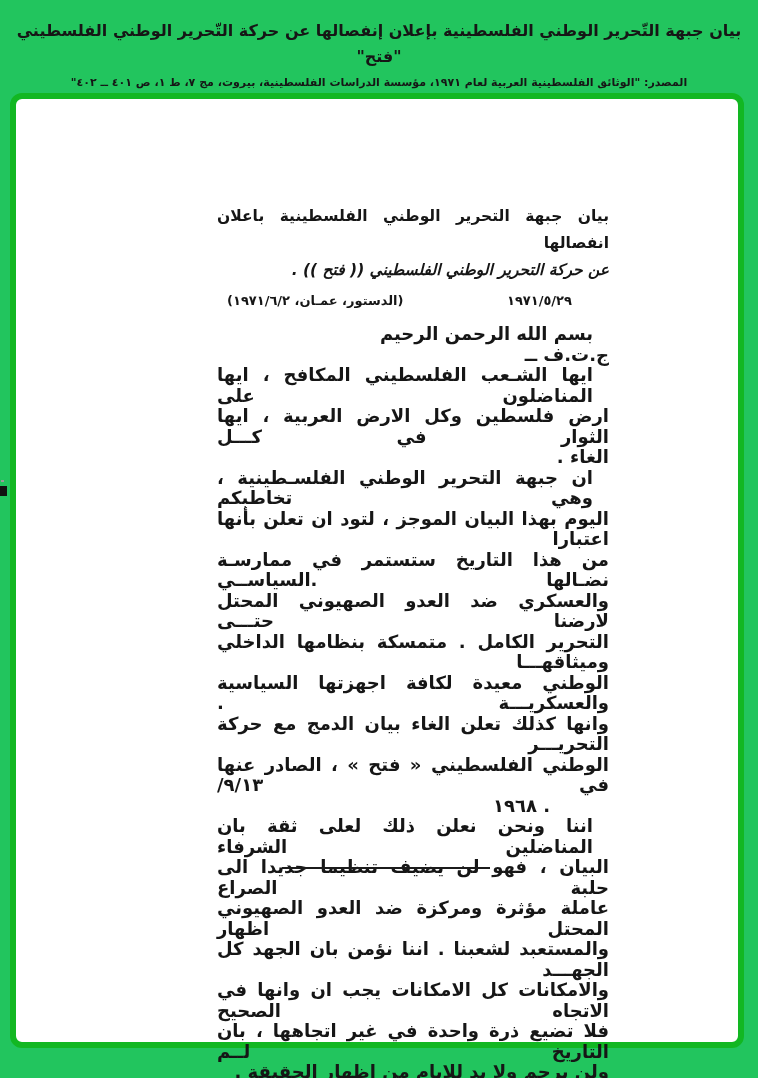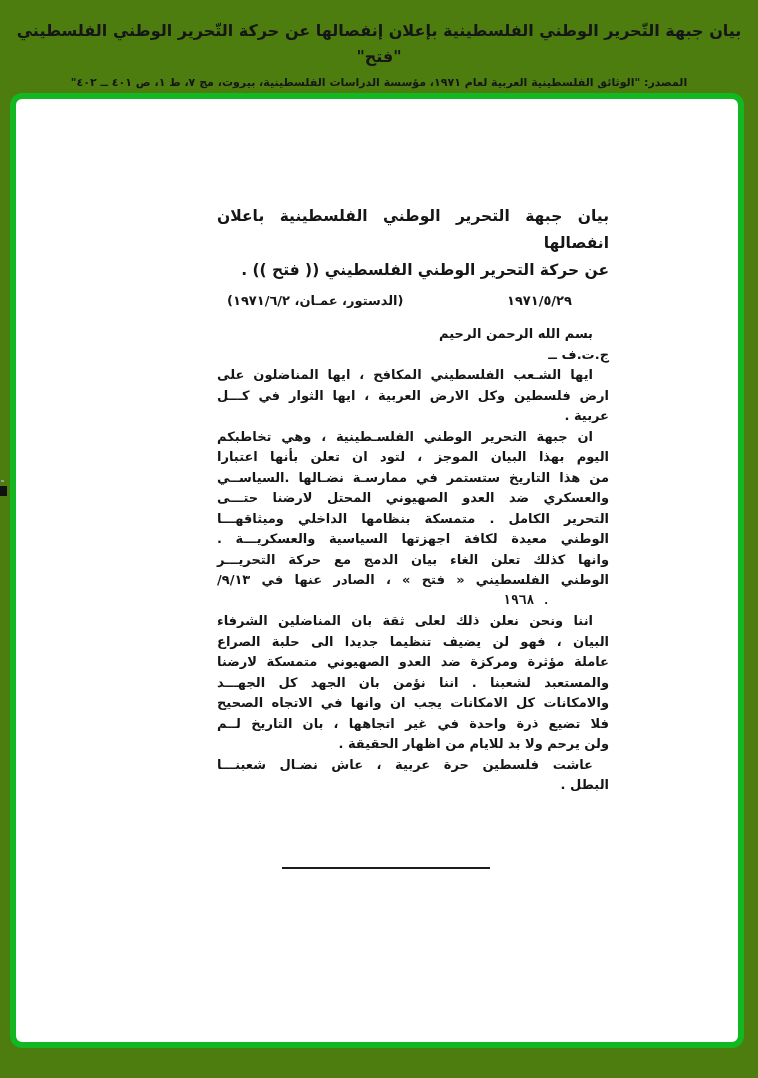--- a/index.html
+++ b/index.html
@@ -1,49 +1,49 @@
 <!DOCTYPE html>
 <html lang="ar"><head>
 <meta charset="utf-8">
 <style>
   html,body{margin:0;padding:0;background:#ffffff;}
   .canvas{
-    position:relative;width:758px;height:1078px;background:#4d7c0f;overflow:hidden;
+    position:relative;width:758px;height:1078px;background:#22c55e;overflow:hidden;
     font-family:"DejaVu Sans",sans-serif;color:#161616;
   }
   
   .top{position:absolute;top:18px;left:0;right:0;text-align:center;direction:rtl;}
   .h1{font-size:16px;line-height:26px;font-weight:bold;}
   .h2{font-size:11px;line-height:17px;font-weight:bold;margin-top:4px;}
   
   .frame{
     position:absolute;left:10px;top:93px;width:722px;height:943px;
     border:6px solid #12b722;border-radius:12px;background:#ffffff;
   }
   
   .col{position:absolute;left:169px;top:104px;width:392px;direction:rtl;margin-left:32px;}
   .t1{
     font-size:15.5px;line-height:27px;font-weight:bold;
     text-align:justify;text-align-last:justify;
   }
-  .t2{font-size:15.5px;line-height:27px;font-weight:bold;text-align:right;}
+  .t2{font-size:15.5px;line-height:27px;font-weight:bold;text-align:right;font-style:italic;}
   .dateline{
     margin-top:7px;display:flex;justify-content:space-between;direction:rtl;
     font-size:13px;line-height:20px;font-weight:bold;
   }
   .date{margin-right:37px;}
   .attrib{margin-left:10px;}
   .body{margin-top:13px;}
   .bline{
-    direction:rtl;font-size:13px;line-height:20.5px;font-weight:bold;
+    direction:rtl;font-size:18px;line-height:20.5px;font-weight:bold;
     text-align:right;
   }
   .bline.full,.bline.indent-full{text-align:justify;text-align-last:justify;}
   .bline.indent,.bline.indent-full{padding-right:16px;}
-  .bline.indent2{padding-right:59px;font-family:Liberation Mono, monospace;}
+  .bline.indent2{padding-right:59px;}
   .rule{position:absolute;left:266px;top:768px;width:208px;height:2px;background:#1b1b1b;}
   
   .artifact{position:absolute;left:0px;top:486px;width:7px;height:10px;background:#111;}
   .artifact2{position:absolute;left:1px;top:480px;width:3px;height:2px;background:#9a9a9a;}
 </style>
 </head>
 <body>
 
 <div class="canvas">
 
@@ -60,33 +60,33 @@
       </div>
       <div class="dateline">
         <span class="date">١٩٧١/٥/٢٩</span>
         <span class="attrib">(الدستور، عمـان، ١٩٧١/٦/٢)</span>
       </div>
       <div class="body">
           <div class="bline indent">بسم الله الرحمن الرحيم</div>
           <div class="bline start">ج.ت.ف ــ</div>
           <div class="bline indent-full">ايها الشـعب الفلسطيني المكافح ، ايها المناضلون على</div>
           <div class="bline full">ارض فلسطين وكل الارض العربية ، ايها الثوار في كـــل</div>
-          <div class="bline start">عربية .</div>
+          <div class="bline start">الغاء .</div>
           <div class="bline indent-full">ان جبهة التحرير الوطني الفلسـطينية ، وهي تخاطبكم</div>
           <div class="bline full">اليوم بهذا البيان الموجز ، لتود ان تعلن بأنها اعتبارا</div>
           <div class="bline full">من هذا التاريخ ستستمر في ممارسـة نضـالها .السياســي</div>
           <div class="bline full">والعسكري ضد العدو الصهيوني المحتل لارضنا حتـــى</div>
           <div class="bline full">التحرير الكامل . متمسكة بنظامها الداخلي وميثاقهـــا</div>
           <div class="bline full">الوطني معيدة لكافة اجهزتها السياسية والعسكريـــة .</div>
           <div class="bline full">وانها كذلك تعلن الغاء بيان الدمج مع حركة التحريـــر</div>
           <div class="bline full">الوطني الفلسطيني « فتح » ، الصادر عنها في ٩/١٣/</div>
           <div class="bline indent2">. ١٩٦٨</div>
           <div class="bline indent-full">اننا ونحن نعلن ذلك لعلى ثقة بان المناضلين الشرفاء</div>
           <div class="bline full">البيان ، فهو لن يضيف تنظيما جديدا الى حلبة الصراع</div>
-          <div class="bline full">عاملة مؤثرة ومركزة ضد العدو الصهيوني متمسكة لارضنا</div>
+          <div class="bline full">عاملة مؤثرة ومركزة ضد العدو الصهيوني المحتل اظهار</div>
           <div class="bline full">والمستعبد لشعبنا . اننا نؤمن بان الجهد كل الجهـــد</div>
           <div class="bline full">والامكانات كل الامكانات يجب ان وانها في الاتجاه الصحيح</div>
           <div class="bline full">فلا تضيع ذرة واحدة في غير اتجاهها ، بان التاريخ لــم</div>
           <div class="bline start">ولن يرحم ولا بد للايام من اظهار الحقيقة .</div>
           <div class="bline indent-full">عاشت فلسطين حرة عربية ، عاش نضـال شعبنـــا</div>
           <div class="bline start">البطل .</div>
         </div>
     </div>
     <div class="rule"></div>
   </div>

